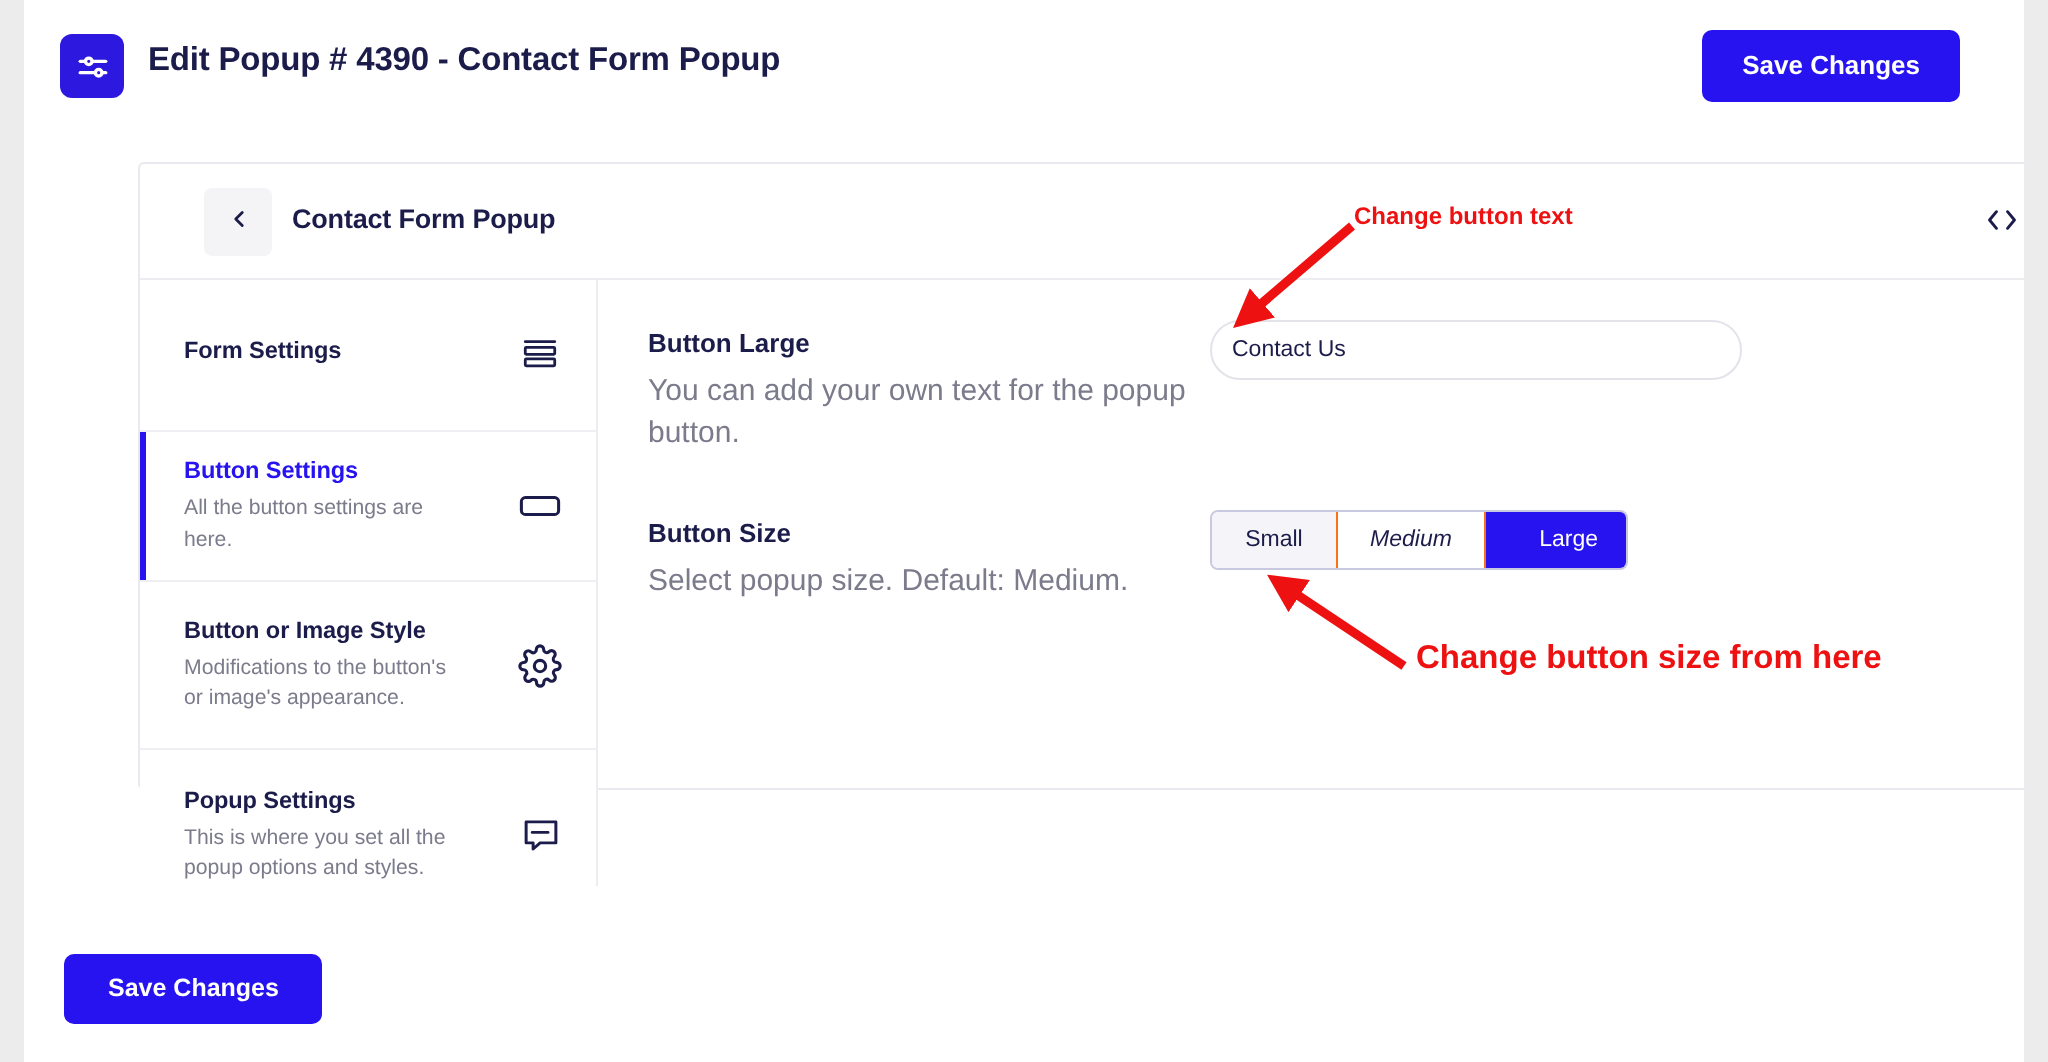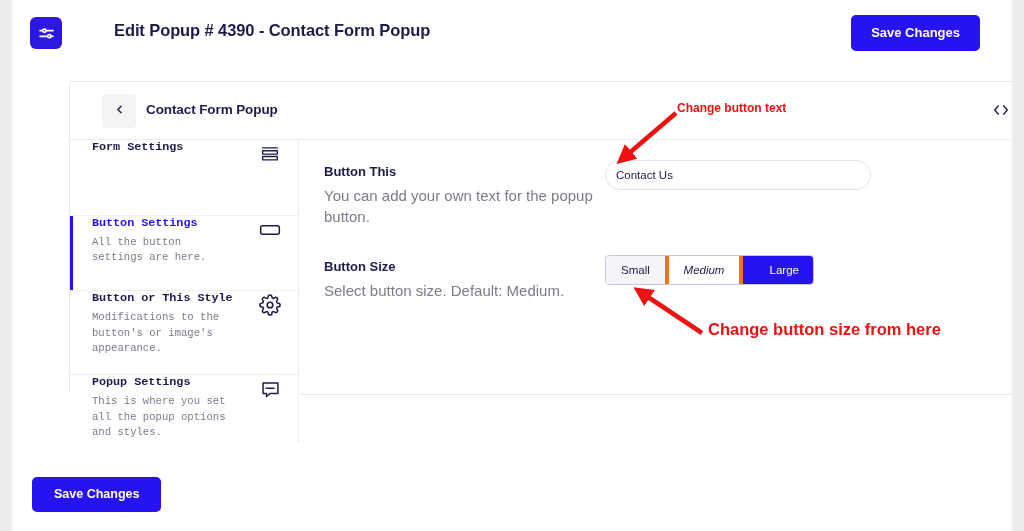--- a/index.html
+++ b/index.html
@@ -42,21 +42,20 @@
   }
   .brand-icon svg { display:block; }
   .page-title {
     position: absolute;
     left: 62px; top: 21px;
     font-size: 16.5px;
     font-weight: bold;
     color: #1c1c4b;
     letter-spacing: -0.1px;
     white-space: nowrap;
-    margin-left: 40px;
   }
   .save-top {
     position: absolute;
     right: 32px; top: 15px;
     height: 36px;
     padding: 0 20px;
     border: none;
     border-radius: 5px;
     background: #2613f0;
     color: #ffffff;
@@ -124,24 +123,24 @@
     width: 229px;
     border-right: 1px solid #ececf1;
     flex: 0 0 229px;
   }
   .side-item {
     position: relative;
     height: 75.7px;
     border-bottom: 1px solid #eeeef3;
     padding: 0 14px 0 22px;
     display: flex;
+    align-items: center;
     justify-content: space-between;
     cursor: pointer;
     background: #ffffff;
-    font-family: Liberation Mono, monospace;
   }
   .side-item:last-child { border-bottom: none; }
   .side-item.tall { height: 84px; }
   .side-item.active::before {
     content: "";
     position: absolute;
     left: 0; top: 0; bottom: 0;
     width: 3px;
     background: #2613f0;
   }
@@ -215,21 +214,21 @@
     display: inline-flex;
     border-radius: 4px;
     overflow: hidden;
     border: 1px solid #c8c8e0;
   }
   .seg-btn {
     height: 28px;
     min-width: 63px;
     padding: 0 14px;
     border: none;
-    border-right: 4px solid #f97316;
+    border-right: 1px solid #f97316;
     background: #f5f5f9;
     color: #1c1c4b;
     font-family: "Liberation Sans", sans-serif;
     font-size: 11.5px;
     font-weight: normal;
     cursor: pointer;
     line-height: 28px;
   }
   .seg-btn.mid { background: #ffffff; min-width: 74px; font-style: italic; }
   .seg-btn.active {
@@ -340,21 +339,21 @@
             </div>
             <div class="side-icon">
               <svg width="22" height="14" viewBox="0 0 26 16" fill="none" stroke="#1c1c4b" stroke-width="1.8">
                 <rect x="2" y="3" width="22" height="10" rx="2.4"></rect>
               </svg>
             </div>
           </div>
 
           <div class="side-item tall">
             <div class="side-text">
-              <div class="side-title">Button or This Style</div>
+              <div class="side-title">Button or Image Style</div>
               <div class="side-desc">Modifications to the button's or image's appearance.</div>
             </div>
             <div class="side-icon">
               <svg width="22" height="22" viewBox="0 0 24 24" fill="none" stroke="#1c1c4b" stroke-width="1.7" stroke-linecap="round" stroke-linejoin="round">
                 <circle cx="12" cy="12" r="3.1"></circle>
                 <path d="M19.4 15a1.65 1.65 0 0 0 .33 1.82l.06.06a2 2 0 1 1-2.83 2.83l-.06-.06a1.65 1.65 0 0 0-1.82-.33 1.65 1.65 0 0 0-1 1.51V21a2 2 0 1 1-4 0v-.09A1.65 1.65 0 0 0 9 19.4a1.65 1.65 0 0 0-1.82.33l-.06.06a2 2 0 1 1-2.83-2.83l.06-.06a1.65 1.65 0 0 0 .33-1.82 1.65 1.65 0 0 0-1.51-1H3a2 2 0 1 1 0-4h.09A1.65 1.65 0 0 0 4.6 9a1.65 1.65 0 0 0-.33-1.82l-.06-.06a2 2 0 1 1 2.83-2.83l.06.06a1.65 1.65 0 0 0 1.82.33H9a1.65 1.65 0 0 0 1-1.51V3a2 2 0 1 1 4 0v.09a1.65 1.65 0 0 0 1 1.51 1.65 1.65 0 0 0 1.82-.33l.06-.06a2 2 0 1 1 2.83 2.83l-.06.06a1.65 1.65 0 0 0-.33 1.82V9a1.65 1.65 0 0 0 1.51 1H21a2 2 0 1 1 0 4h-.09a1.65 1.65 0 0 0-1.51 1z"></path>
               </svg>
             </div>
           </div>
 
@@ -370,32 +369,32 @@
               </svg>
             </div>
           </div>
 
         </div>
 
         <div class="panel">
 
           <div class="field-row r1">
             <div class="field-label">
-              <div class="field-title">Button This</div>
+              <div class="field-title">Button Large</div>
               <div class="field-desc">You can add your own text for the popup button.</div>
             </div>
             <div class="field-control">
               <input class="text-input" type="text" value="Contact Us" style="">
             </div>
           </div>
 
           <div class="field-row r2">
             <div class="field-label">
               <div class="field-title">Button Size</div>
-              <div class="field-desc">Select button size. Default: Medium.</div>
+              <div class="field-desc">Select popup size. Default: Medium.</div>
             </div>
             <div class="field-control">
               <div class="seg-group">
                 <button class="seg-btn">Small</button>
                 <button class="seg-btn mid">Medium</button>
                 <button class="seg-btn active">Large</button>
               </div>
             </div>
           </div>
 

